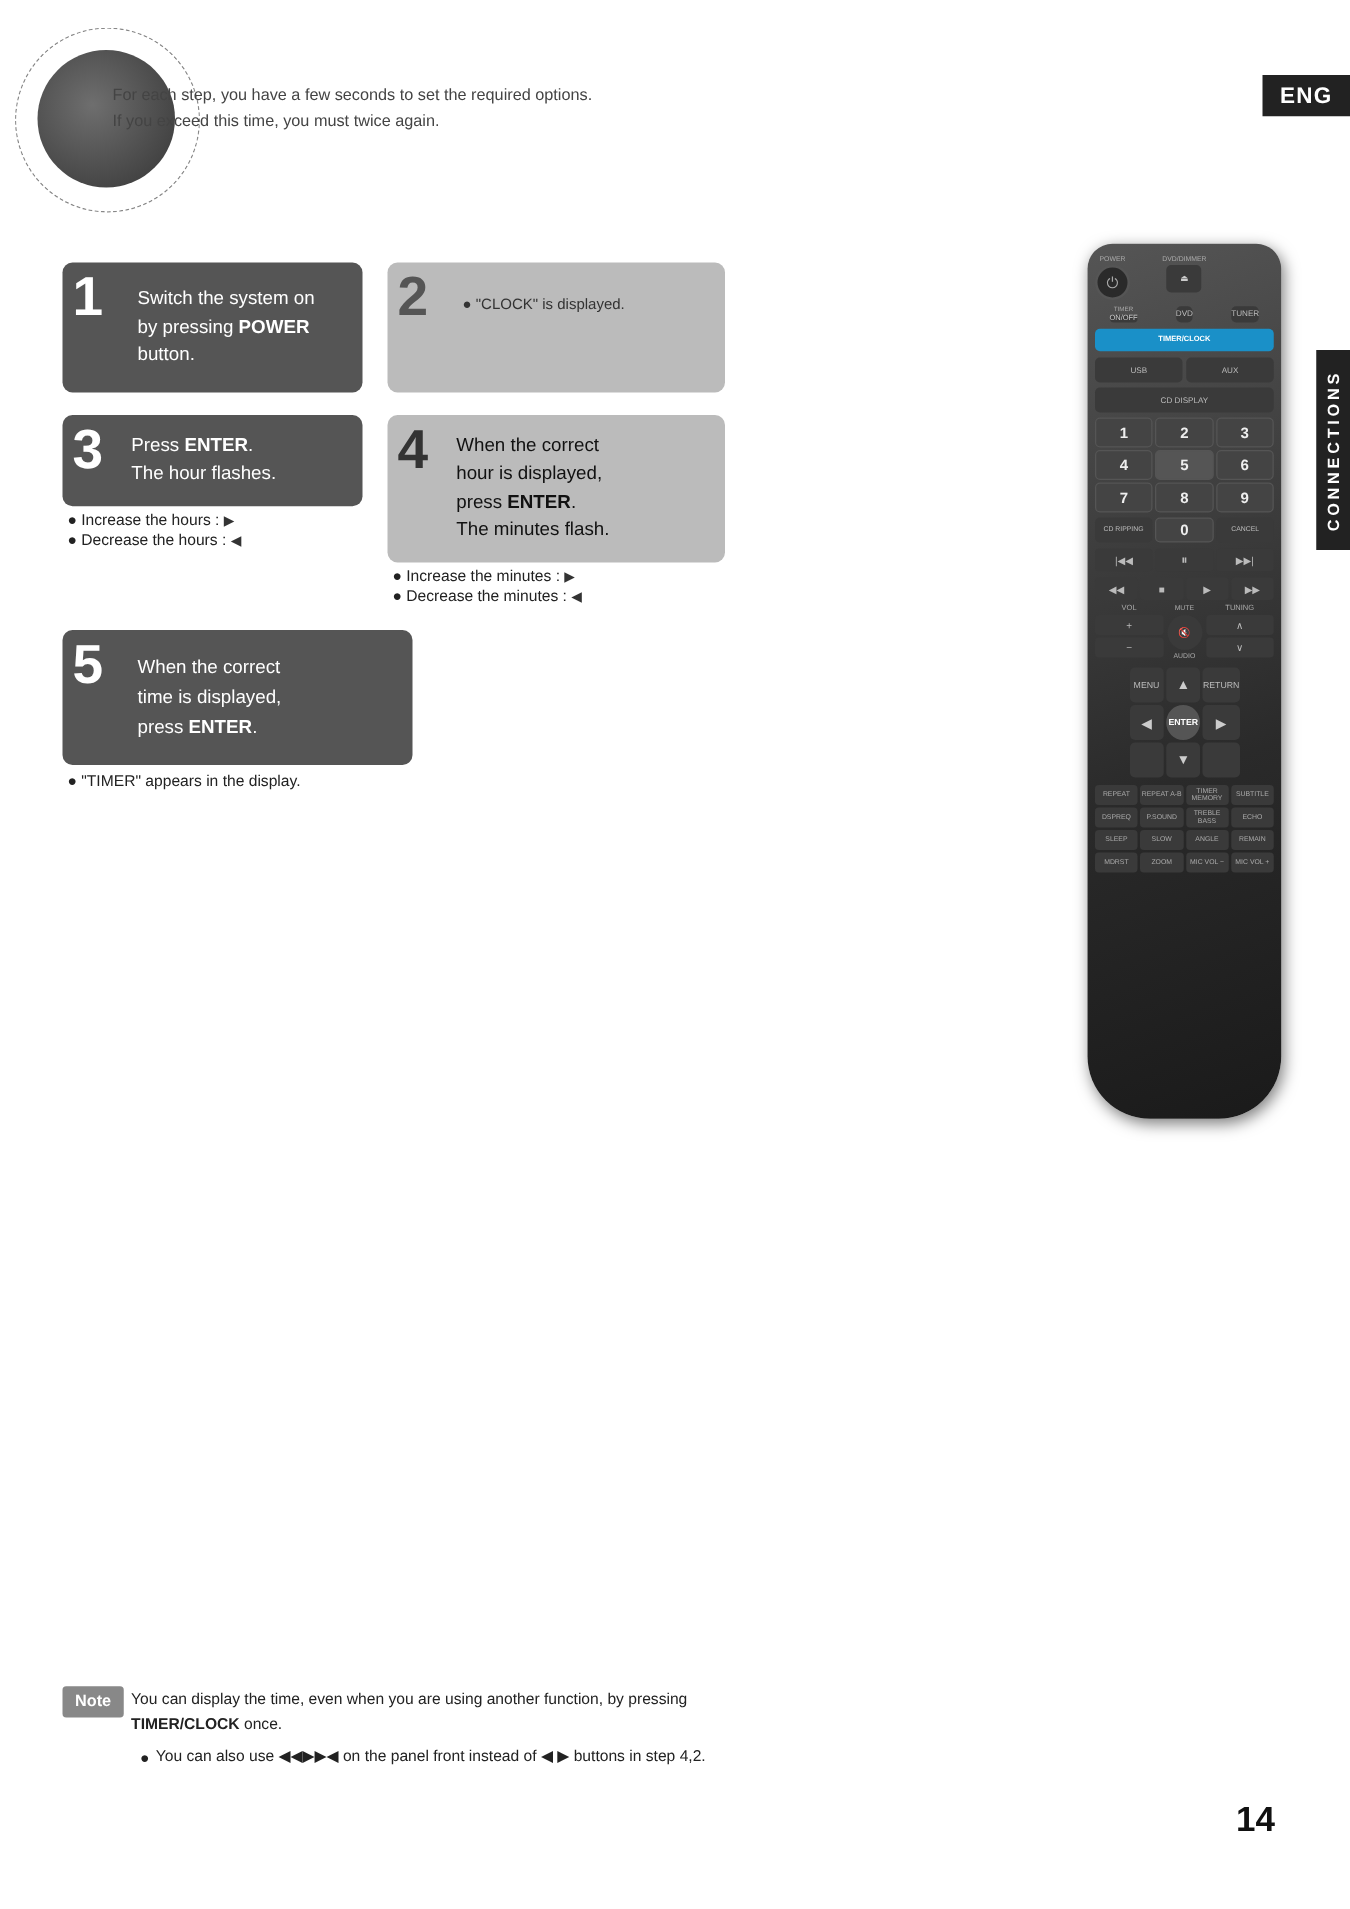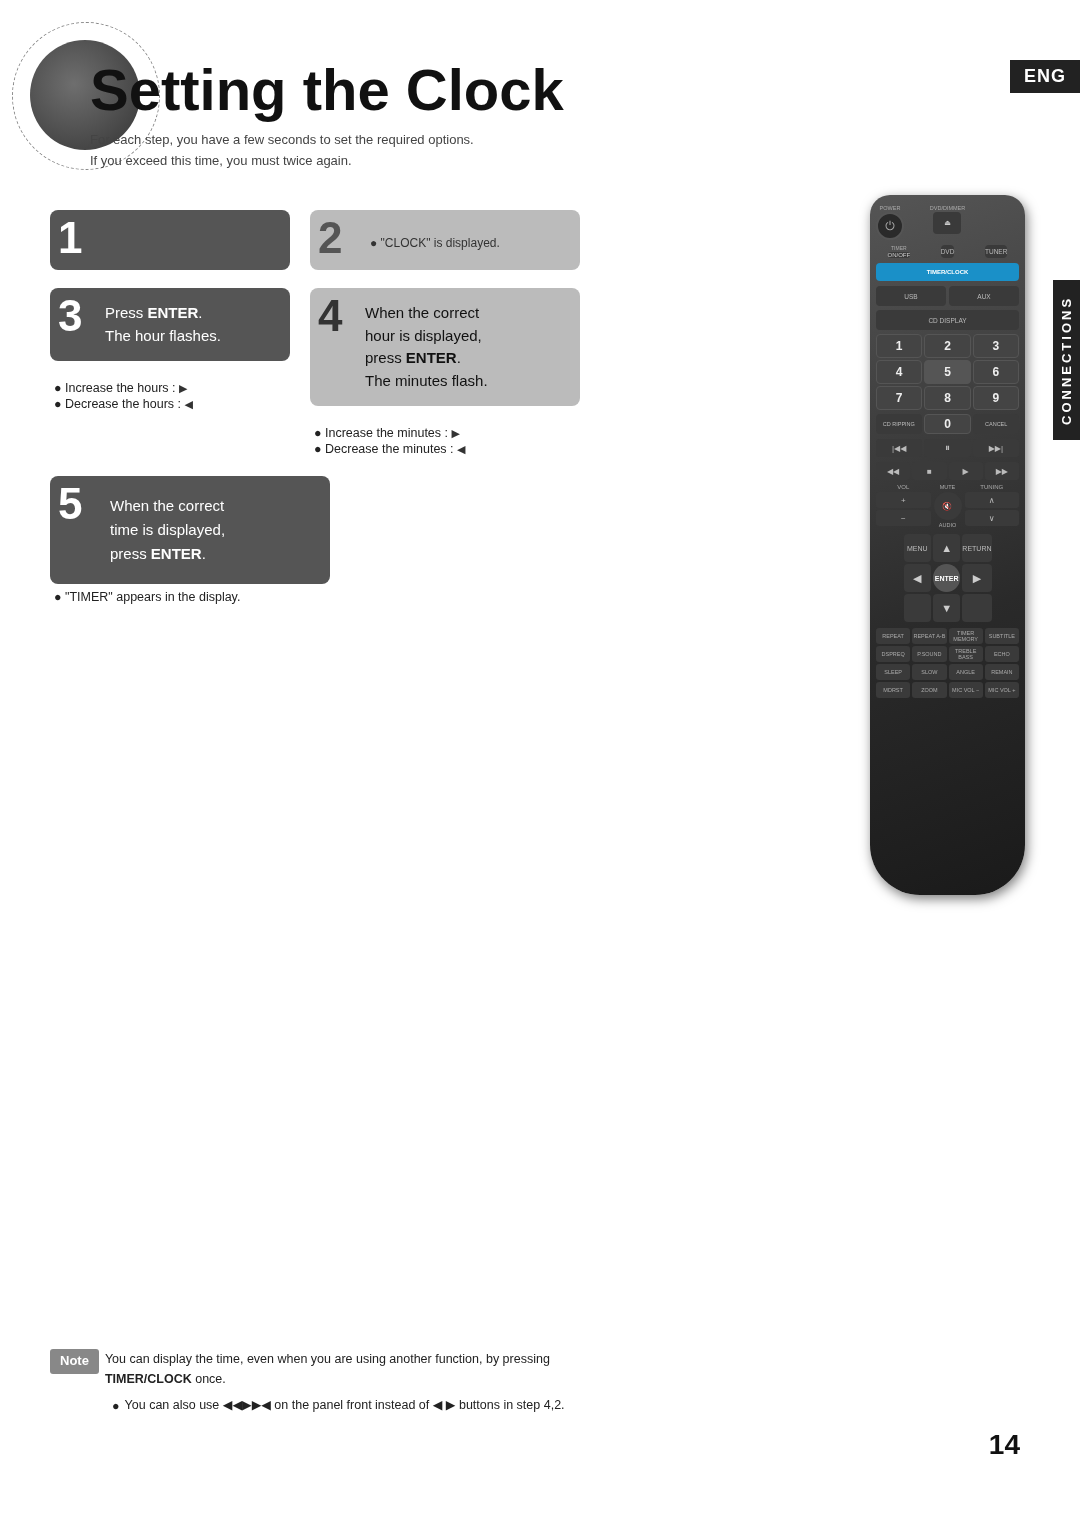--- a/index.html
+++ b/index.html
@@ -148,21 +148,21 @@
     }
     .step3-box .step-num-label { color: #fff; }
     .step4-box .step-num-label { color: #333; }
     .step1-box .step-num-label { color: #fff; }
     .step2-box .step-num-label { color: #555; }
 
     
     .bullet-notes {
       font-size: 12.5px;
       color: #222;
-      margin-top: 20px;
+      margin-top: 4px;
       margin-left: 4px;
     }
     .bullet-notes div {
       margin-bottom: 2px;
     }
     .arrow-r { display: inline-block; color: #333; font-size: 11px; }
     .arrow-l { display: inline-block; color: #333; font-size: 11px; }
 
     
     .row3 {
@@ -212,21 +212,21 @@
       margin-top: 1px;
     }
     .note-item-content {
       flex: 1;
     }
     .bold-inline { font-weight: bold; }
 
     
     .page-num {
       position: absolute;
-      bottom: 66px;
+      bottom: 55px;
       right: 60px;
       font-size: 28px;
       font-weight: bold;
       color: #111;
     }
 
     
     .remote {
       position: absolute;
       top: 195px;
@@ -429,35 +429,37 @@
   </style>
 </head>
 <body>
 
 <div class="eng-badge">ENG</div>
 
 <div class="deco-ring"></div>
 <div class="deco-circle"></div>
 
 <div class="title-area">
-  <div class="page-title">Setting the Clock</div>
   <div class="subtitle-text">
     <div>For each step, you have a few seconds to set the required options.</div>
     <div>If you exceed this time, you must twice again.</div>
   </div>
 </div>
 
 <div class="connections-tab">CONNECTIONS</div>
 
 <div class="steps-area">
 
   <div class="steps-row">
 
     <div class="step1-box">
       <span class="step-num-label">1</span>
+      <div>
+        Switch the system on<br>by pressing <strong>POWER</strong><br>button.
+      </div>
     </div>
 
     <div class="step2-box">
       <span class="step-num-label">2</span>
       <div class="step2-note">● "CLOCK" is displayed.</div>
     </div>
   </div>
 
   <div class="steps-row" style="margin-top:18px;">
 

